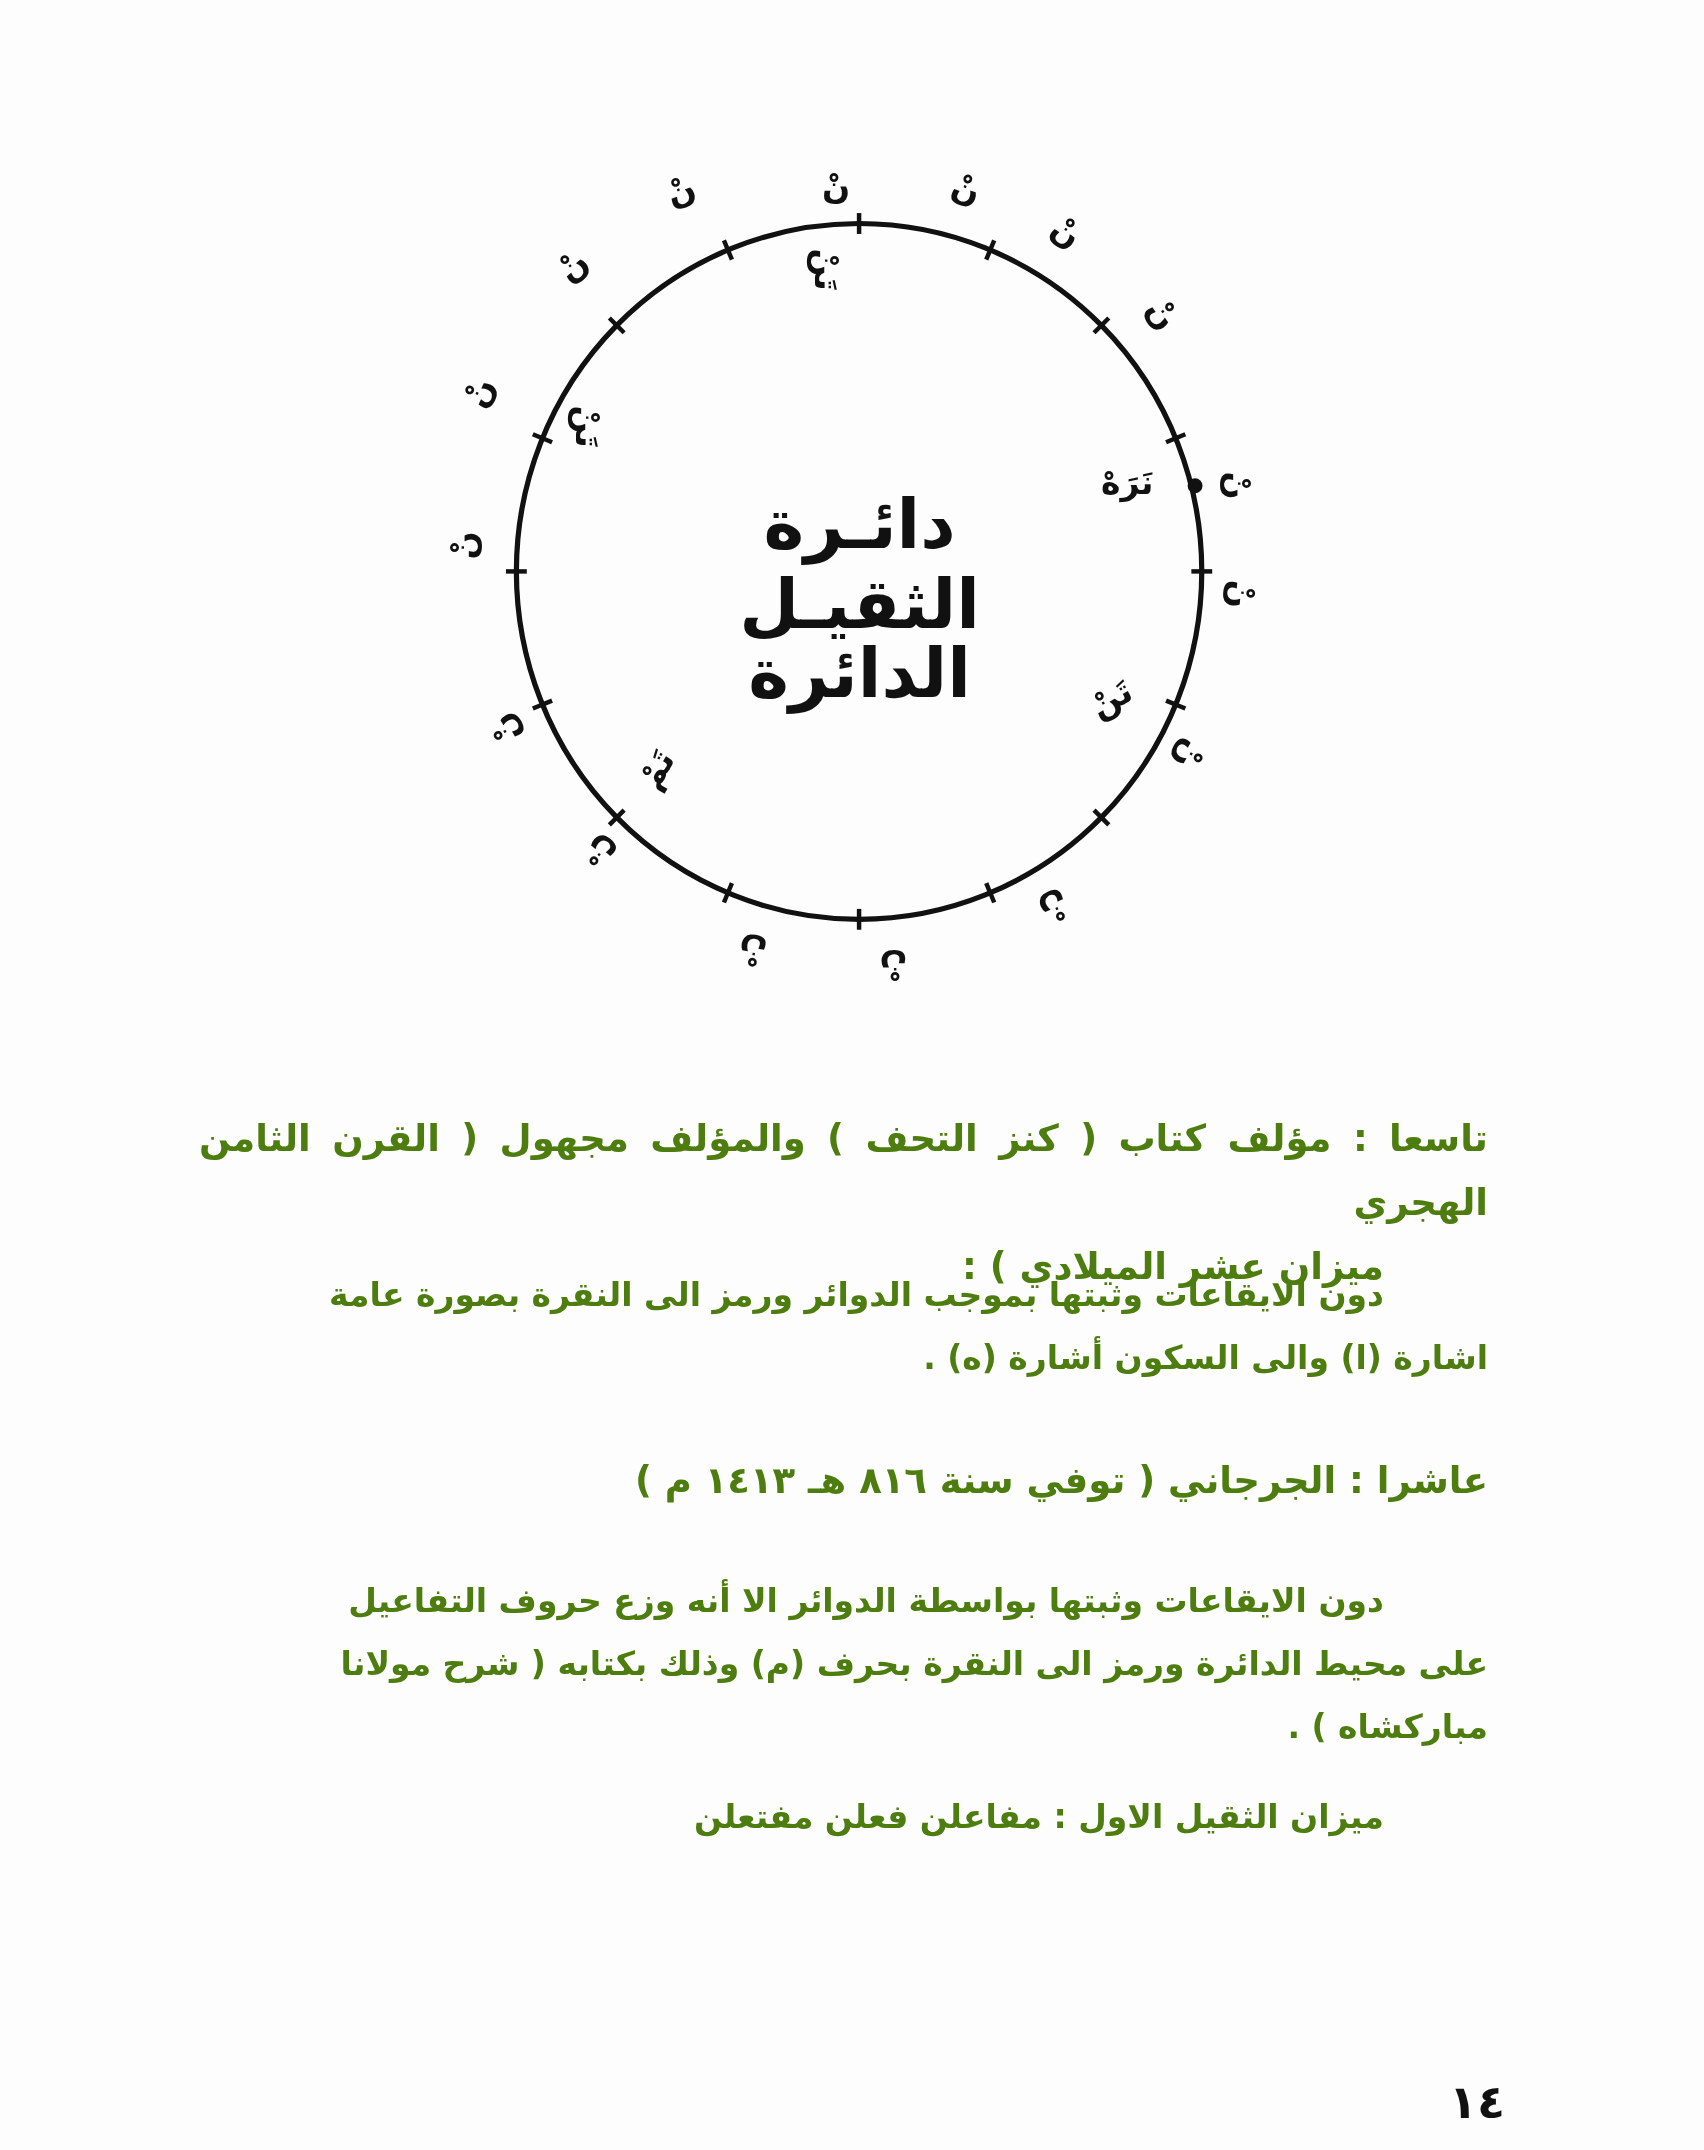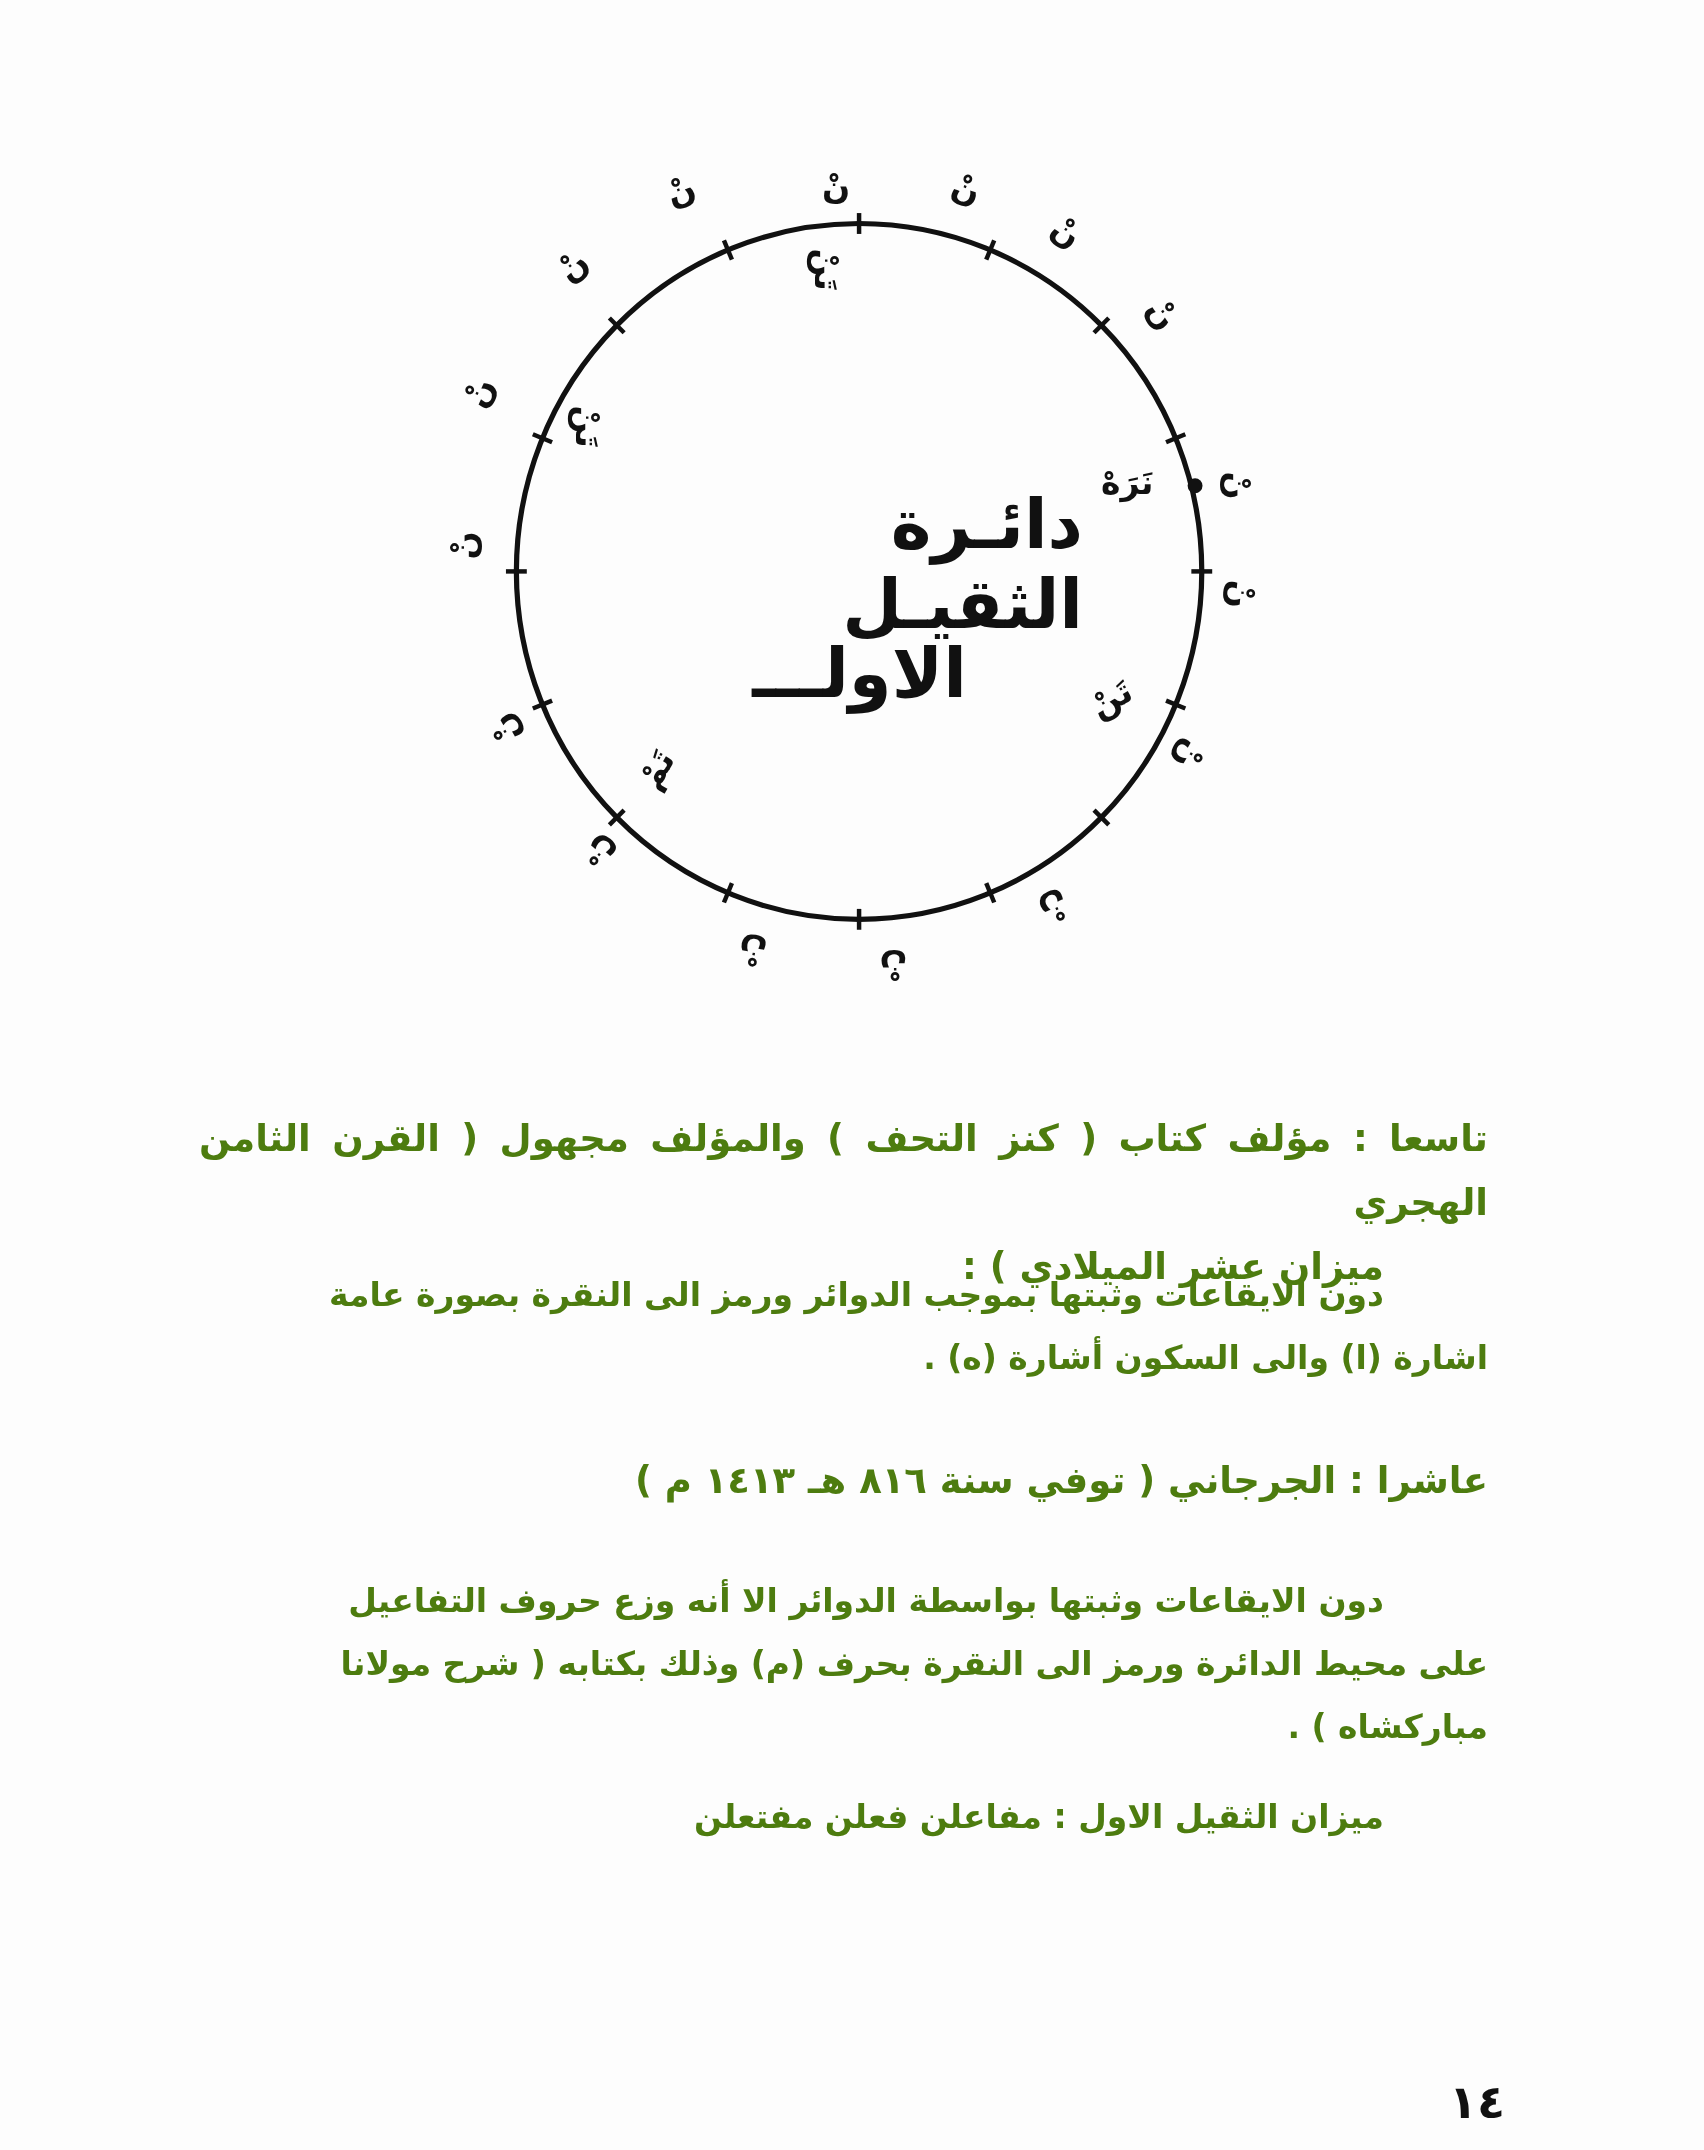--- a/index.html
+++ b/index.html
@@ -3,21 +3,21 @@
 <meta charset="utf-8">
 <style>
   html, body { margin: 0; padding: 0; background: #ffffff; }
   body { width: 1704px; height: 2151px; position: relative; overflow: hidden;
          font-family: "DejaVu Sans", sans-serif; color: #111; }
   .page { position: absolute; left: 0; top: 0; width: 1704px; height: 2151px; background: #fdfdfd; }
   .diagram { position: absolute; left: 0; top: 0; width: 1704px; height: 1043px; }
   .diagram svg { position: absolute; left: 0; top: 0; }
   .circle-title { position: absolute; left: 636px; width: 447px; text-align: center;
                   font-family: "DejaVu Sans", sans-serif; font-weight: bold; color: #111; direction: rtl; }
-  .circle-title.l1 { top: 484px; font-size: 69px; letter-spacing: 3px; text-align: right; }
+  .circle-title.l1 { top: 484px; font-size: 69px; letter-spacing: 3px; }
   .circle-title.l2 { top: 633px; font-size: 69px; }
   .mark { position: absolute; font-family: "DejaVu Sans", sans-serif; font-weight: bold;
           font-size: 33px; color: #111; line-height: 1; transform-origin: center center; }
   .text { position: absolute; right: 216px; width: 1289px; direction: rtl; text-align: justify;
           font-family: "DejaVu Sans", sans-serif; color: #4d7c0f; }
   .heading { font-weight: bold; font-size: 37px; line-height: 64px; }
   .para { font-size: 33px; line-height: 63px; font-weight: bold; }
   .indent { text-indent: 104px; }
   .hang { padding-right: 104px; }
   .page-num { position: absolute; left: 1449px; top: 2046px; font-size: 46px; font-weight: bold;
@@ -46,21 +46,21 @@
           <line x1="740.9497284999662" y1="940.355594861386" x2="715.0811015896502" y2="951.0707309676084"></line>
           <line x1="707" y1="767" x2="679" y2="767.0000000000001"></line>
           <line x1="740.9497284999661" y1="593.6444051386142" x2="715.0811015896502" y2="582.9292690323916"></line>
           <line x1="837.6303755907998" y1="446.680628122494" x2="817.8313857175764" y2="426.8816382492707"></line>
           <line x1="982.3231891651697" y1="348.4825717723872" x2="971.6080530589472" y2="322.6139448620712"></line>
         </g>
       <circle cx="1604" cy="652" r="10" fill="#111"></circle>
     </svg>
 
     <div class="circle-title l1">دائـرة الثقيـل</div>
-    <div class="circle-title l2">الاولـــ</div>
+    <div class="circle-title l2">الدائرة</div>
 
     <span class="mark" style="left:822px;top:171px;">نْ</span>
     <span class="mark" style="left:952px;top:173px;transform:rotate(20deg);">نْ</span>
     <span class="mark" style="left:1052px;top:216px;transform:rotate(35deg);">نْ</span>
     <span class="mark" style="left:1148px;top:298px;transform:rotate(55deg);">نْ</span>
     <span class="mark" style="left:1222px;top:469px;transform:rotate(90deg);">نْ</span>
     <span class="mark" style="left:1226px;top:578px;transform:rotate(95deg);">نْ</span>
     <span class="mark" style="left:1174px;top:738px;transform:rotate(120deg);">نْ</span>
     <span class="mark" style="left:1040px;top:891px;transform:rotate(155deg);">نْ</span>
     <span class="mark" style="left:879px;top:950px;transform:rotate(180deg);">نْ</span>

